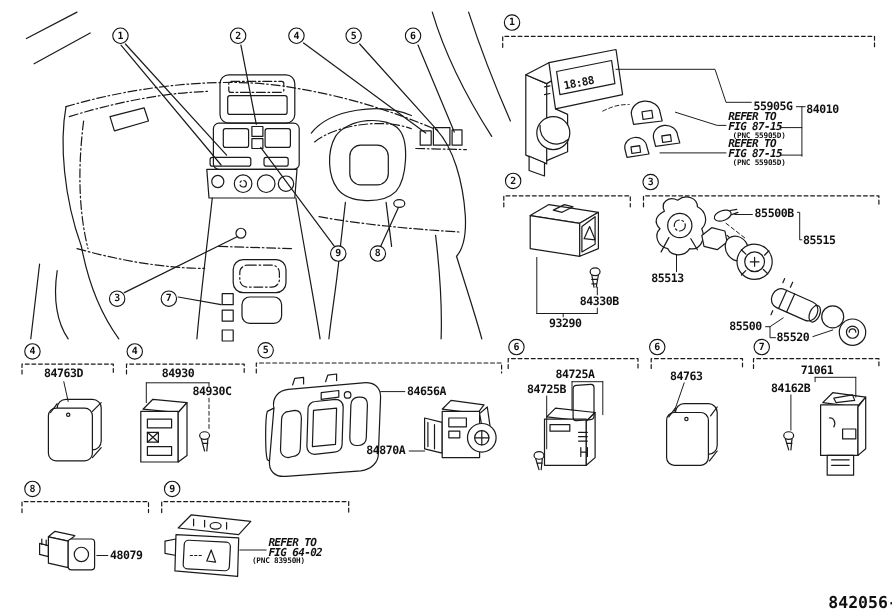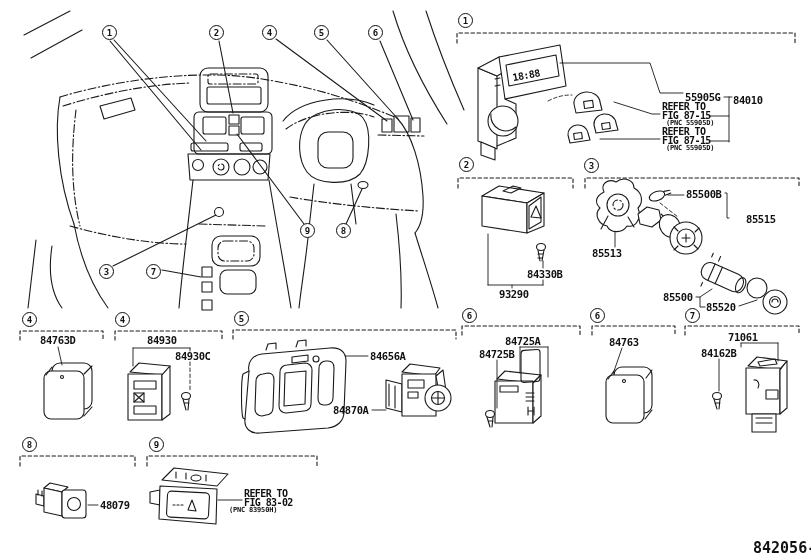--- a/index.html
+++ b/index.html
@@ -7,21 +7,21 @@
          font-family:"DejaVu Sans Mono","Liberation Mono",monospace;color:#111;}
   #art{position:absolute;left:0;top:0;}
   #art *{stroke:#1a1a1a;stroke-width:1.1;fill:none;stroke-linecap:round;stroke-linejoin:round;}
   #art .f{fill:#ffffff;}
   #art .dd{stroke-dasharray:8 2.5 1.5 2.5;}   
   #art .ds{stroke-dasharray:3.5 2.5;}         
   #art .ld{stroke-width:0.9;}                 
   #art text{font:bold 10px "DejaVu Sans Mono",monospace;fill:#111;stroke:none;letter-spacing:-0.5px;}
   .lbl,.note,.pnc,.figcode{position:absolute;font-weight:bold;line-height:1;white-space:nowrap;}
   .lbl{font-size:10.5px;letter-spacing:-0.4px;text-align:center;}
-  .note{font-size:10px;letter-spacing:-0.6px;}
+  .note{font-size:10px;letter-spacing:-0.6px;font-style:italic;}
   .pnc{font-size:7px;letter-spacing:-0.2px;}
   .figcode{font-size:15px;letter-spacing:0;text-align:right;}
   .callout{position:absolute;width:13px;height:13px;border:1.4px solid #111;border-radius:50%;
            background:#fff;display:flex;align-items:center;justify-content:center;
            font-size:9px;font-weight:bold;}
 </style>
 </head>
 <body>
 
 <div id="stage">
@@ -386,35 +386,35 @@
   <div class="note" style="left:662px;top:111px">FIG 87-15</div>
   <div class="pnc" style="left:666px;top:120px">(PNC 55905D)</div>
   <div class="note" style="left:662px;top:127px">REFER TO</div>
   <div class="note" style="left:662px;top:136px">FIG 87-15</div>
   <div class="pnc" style="left:666px;top:145px">(PNC 55905D)</div>
 
   <div class="lbl" style="left:527px;top:269px">84330B</div>
   <div class="lbl" style="left:499px;top:289px">93290</div>
 
   <div class="lbl" style="left:686px;top:189px">85500B</div>
-  <div class="lbl" style="left:746px;top:214px">85515</div>
+  <div class="lbl" style="left:730px;top:214px">85515</div>
   <div class="lbl" style="left:592px;top:248px">85513</div>
   <div class="lbl" style="left:663px;top:292px">85500</div>
   <div class="lbl" style="left:706px;top:302px">85520</div>
 
   <div class="lbl" style="left:40px;top:335px">84763D</div>
   <div class="lbl" style="left:147px;top:335px">84930</div>
   <div class="lbl" style="left:175px;top:351px">84930C</div>
   <div class="lbl" style="left:370px;top:351px">84656A</div>
   <div class="lbl" style="left:333px;top:405px">84870A</div>
   <div class="lbl" style="left:505px;top:336px">84725A</div>
   <div class="lbl" style="left:479px;top:349px">84725B</div>
   <div class="lbl" style="left:609px;top:337px">84763</div>
   <div class="lbl" style="left:728px;top:332px">71061</div>
   <div class="lbl" style="left:701px;top:348px">84162B</div>
   <div class="lbl" style="left:100px;top:500px">48079</div>
 
   <div class="note" style="left:244px;top:489px">REFER TO</div>
-  <div class="note" style="left:244px;top:498px">FIG 83-02</div>
+  <div class="note" style="left:244px;top:498px">FIG 64-02</div>
   <div class="pnc" style="left:229px;top:507px">(PNC 83950H)</div>
 
   <div class="figcode" style="left:753px;top:541px">842056-A</div>
 </div>
 
 </body></html>

